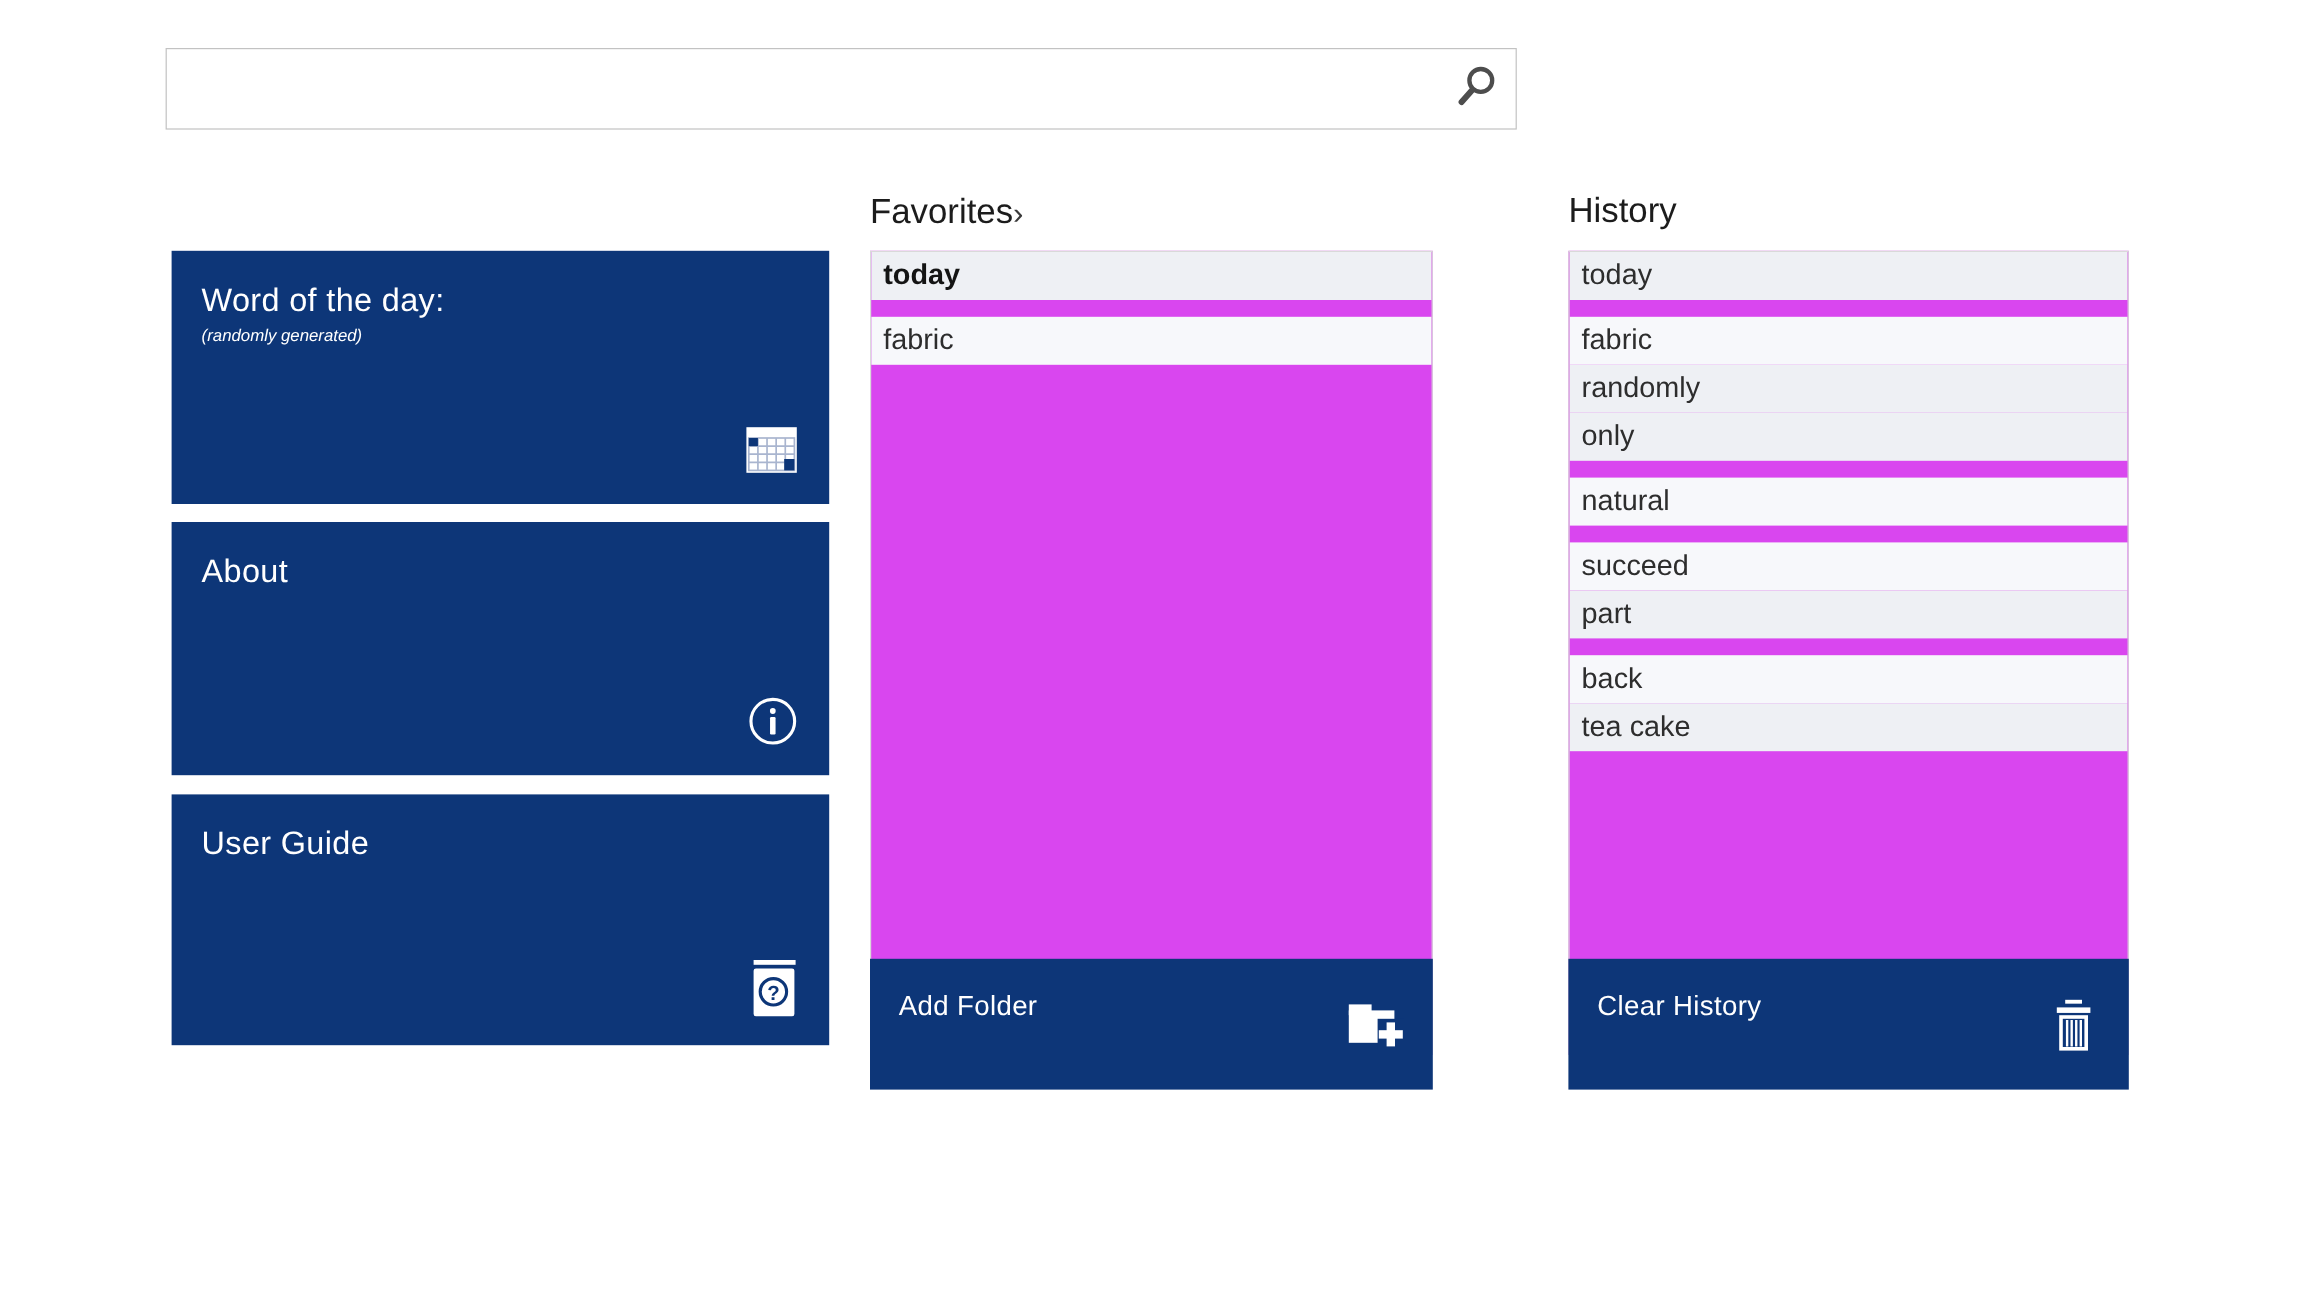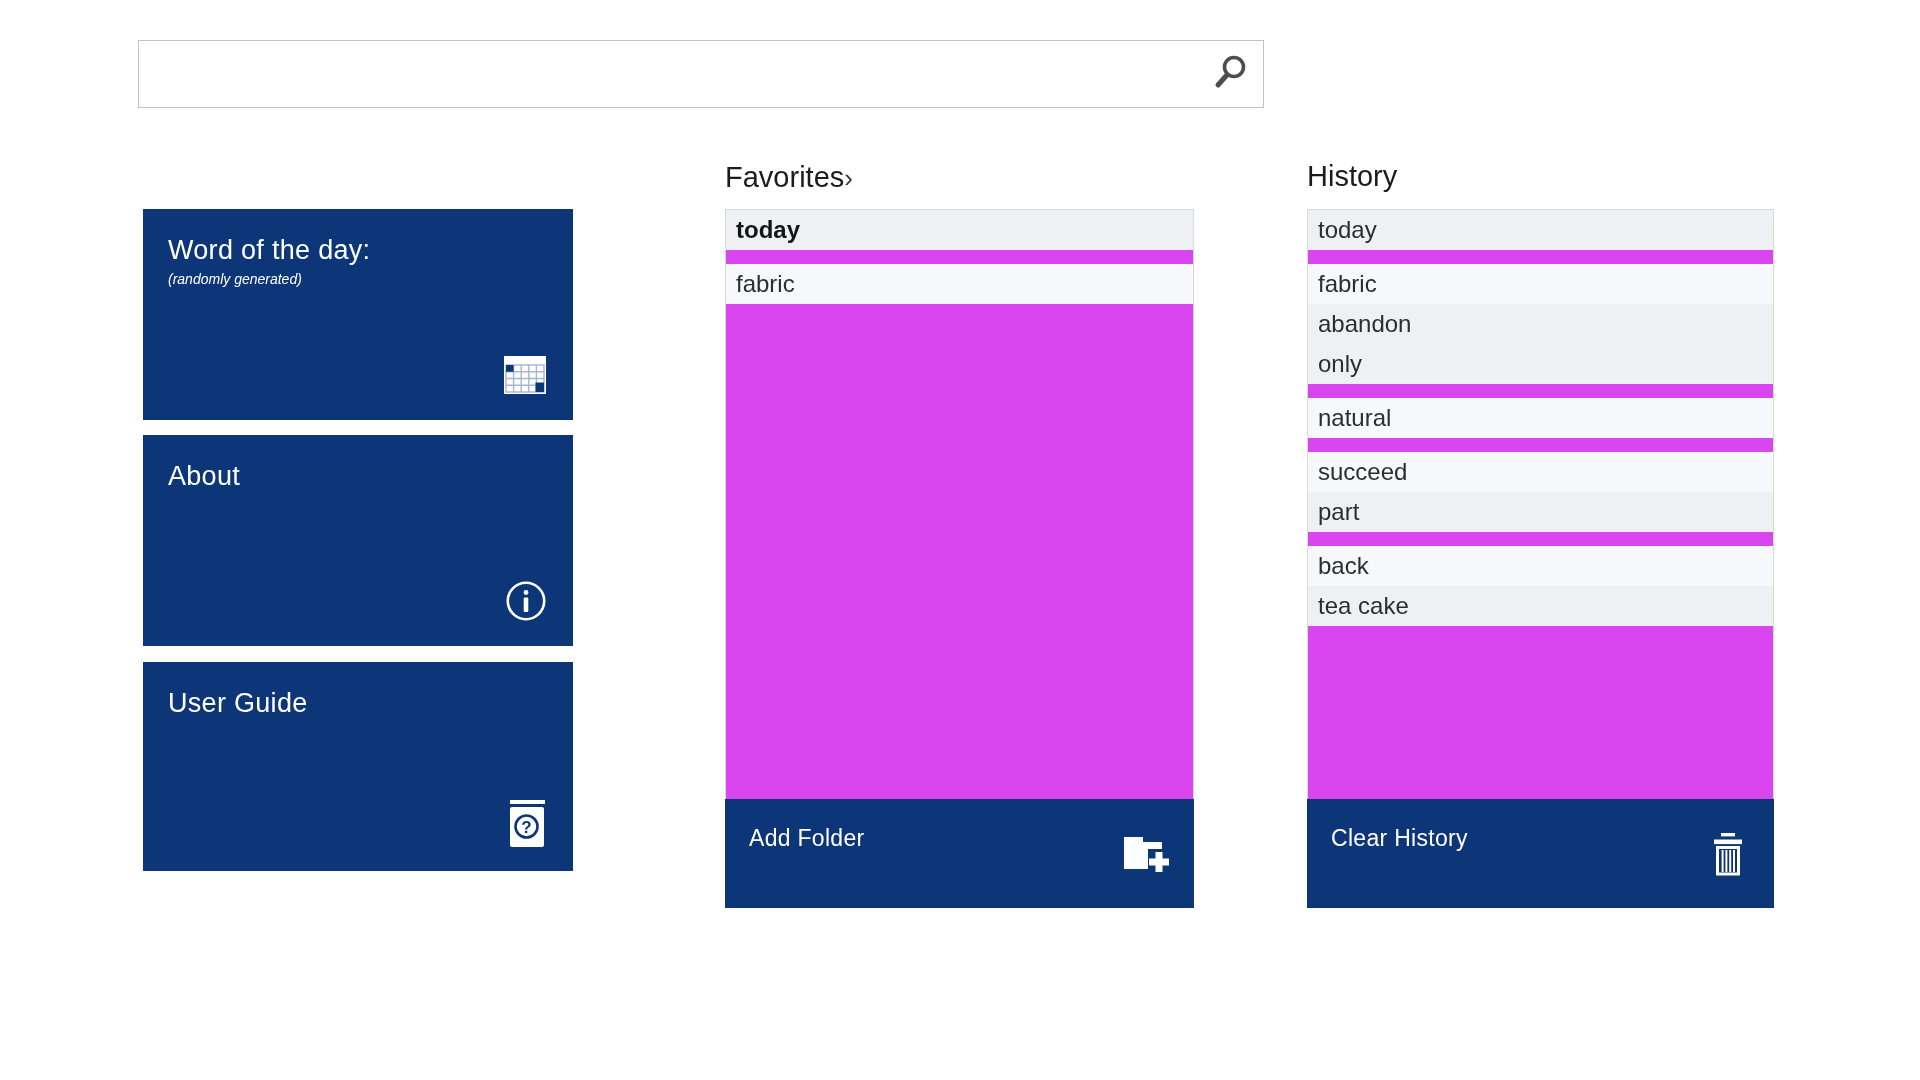--- a/index.html
+++ b/index.html
@@ -15,21 +15,21 @@
   
   .search-box{position:absolute;left:138px;top:40px;width:1126px;height:68px;
     background:#fff;border:1px solid var(--search-border);}
   .search-input{position:absolute;left:0;top:0;width:1056px;height:100%;border:none;
     outline:none;font-size:26px;padding:0 18px;background:transparent;color:#222;
     font-family:"Liberation Sans",sans-serif;}
   .search-btn{position:absolute;right:4px;top:4px;width:58px;height:58px;border:none;
     background:transparent;cursor:pointer;display:flex;align-items:center;justify-content:center;}
 
   
-  .tile{position:absolute;left:143px;width:430px;background:var(--accent);
+  .tile{position:absolute;left:143px;width:548px;background:var(--accent);
     color:var(--tile-text);cursor:pointer;}
   .tile-1{top:209px;height:211px;}
   .tile-2{top:435px;height:211px;}
   .tile-3{top:662px;height:209px;}
   .tile-title{position:absolute;left:25px;top:26px;font-size:27px;font-weight:300;letter-spacing:.3px;}
   .tile-sub{position:absolute;left:25px;top:62px;font-size:14px;font-style:italic;font-weight:300;}
   .tile-icon{position:absolute;right:26px;bottom:24px;line-height:0;}
 
   
   .panel-header{position:absolute;top:160px;font-size:29px;font-weight:300;
@@ -136,21 +136,21 @@
       </svg>
     </span>
   </button>
 
   <div class="panel-header hist-x">
     <span>History</span>
   </div>
   <div class="list hist-list">
       <div class="list-row row-odd">today</div>
       <div class="list-row row-even">fabric</div>
-      <div class="list-row row-odd">abandon</div>
+      <div class="list-row row-odd">randomly</div>
       <div class="list-row row-odd">only</div>
       <div class="list-row row-even">natural</div>
       <div class="list-row row-even">succeed</div>
       <div class="list-row row-odd">part</div>
       <div class="list-row row-even">back</div>
       <div class="list-row row-odd">tea cake</div>
     </div>
   <button class="action-button hist-btn">
     <span class="action-label">Clear History</span>
     <span class="action-icon">

